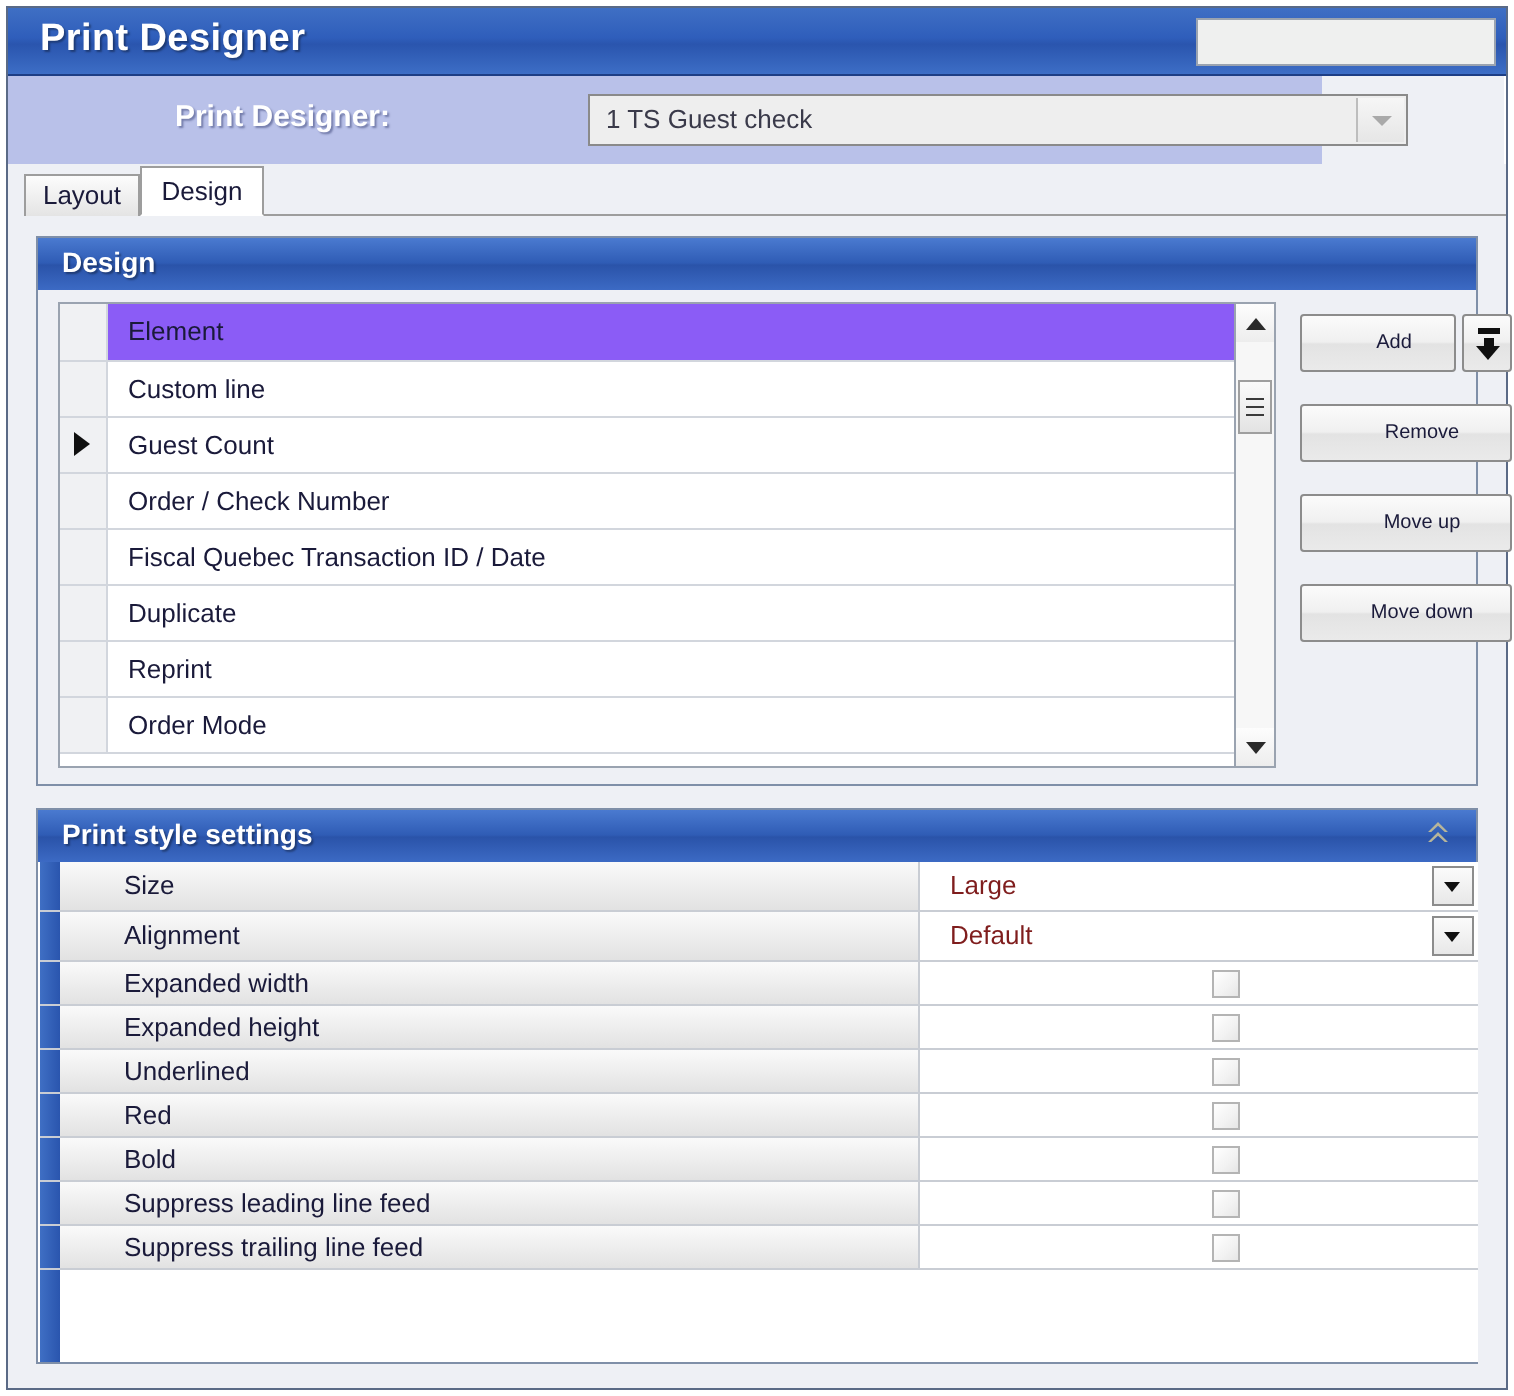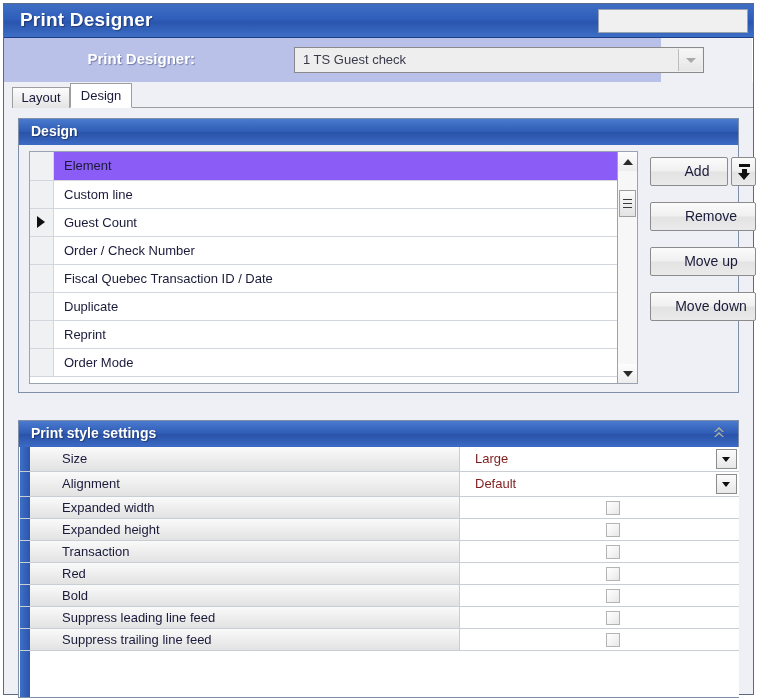--- a/index.html
+++ b/index.html
@@ -285,21 +285,21 @@
     background: #3a3a3a;
   }
 
   
   .btn {
     position: absolute;
     box-sizing: border-box;
     background: linear-gradient(to bottom, #fbfbfb 0%, #f0f0f0 48%, #e3e3e3 52%, #eaeaea 100%);
     border: 1px solid #8c8c8c;
     border-radius: 2px;
-    font-size: 14px;
+    font-size: 10px;
     color: #1a1a3a;
     text-align: center;
     line-height: 27px;
     white-space: nowrap;
     padding-left: 16px;
   }
   .btn-add      { left: 631px; top: 38px;  width: 78px; height: 29px; }
   .btn-adddrop  { left: 712px; top: 38px;  width: 25px; height: 29px; }
   .btn-remove   { left: 631px; top: 83px;  width: 106px; height: 29px; }
   .btn-moveup   { left: 631px; top: 128px; width: 106px; height: 29px; }
@@ -320,21 +320,21 @@
     position: absolute;
     left: 6px; top: 15px;
     width: 0; height: 0;
     border-left: 6px solid transparent;
     border-right: 6px solid transparent;
     border-top: 7px solid #101010;
   }
 
   
   .panel-settings {
-    left: 14px; top: 312px;
+    left: 14px; top: 296px;
     width: 721px; height: 278px;
     background: #ffffff;
   }
   .prop-grid {
     position: absolute;
     left: 1px; top: 26px;
     width: 719px; height: 250px;
     background: #ffffff;
     box-sizing: border-box;
     overflow: hidden;
@@ -545,21 +545,21 @@
 
         <div class="prop-row">
           <div class="prop-name">Expanded height</div>
           <div class="prop-value">
             <span class="prop-check"></span>
           </div>
         </div>
 
 
         <div class="prop-row">
-          <div class="prop-name">Transaction</div>
+          <div class="prop-name">Underlined</div>
           <div class="prop-value">
             <span class="prop-check"></span>
           </div>
         </div>
 
         <div class="prop-row">
           <div class="prop-name">Red</div>
           <div class="prop-value">
             <span class="prop-check"></span>
           </div>

